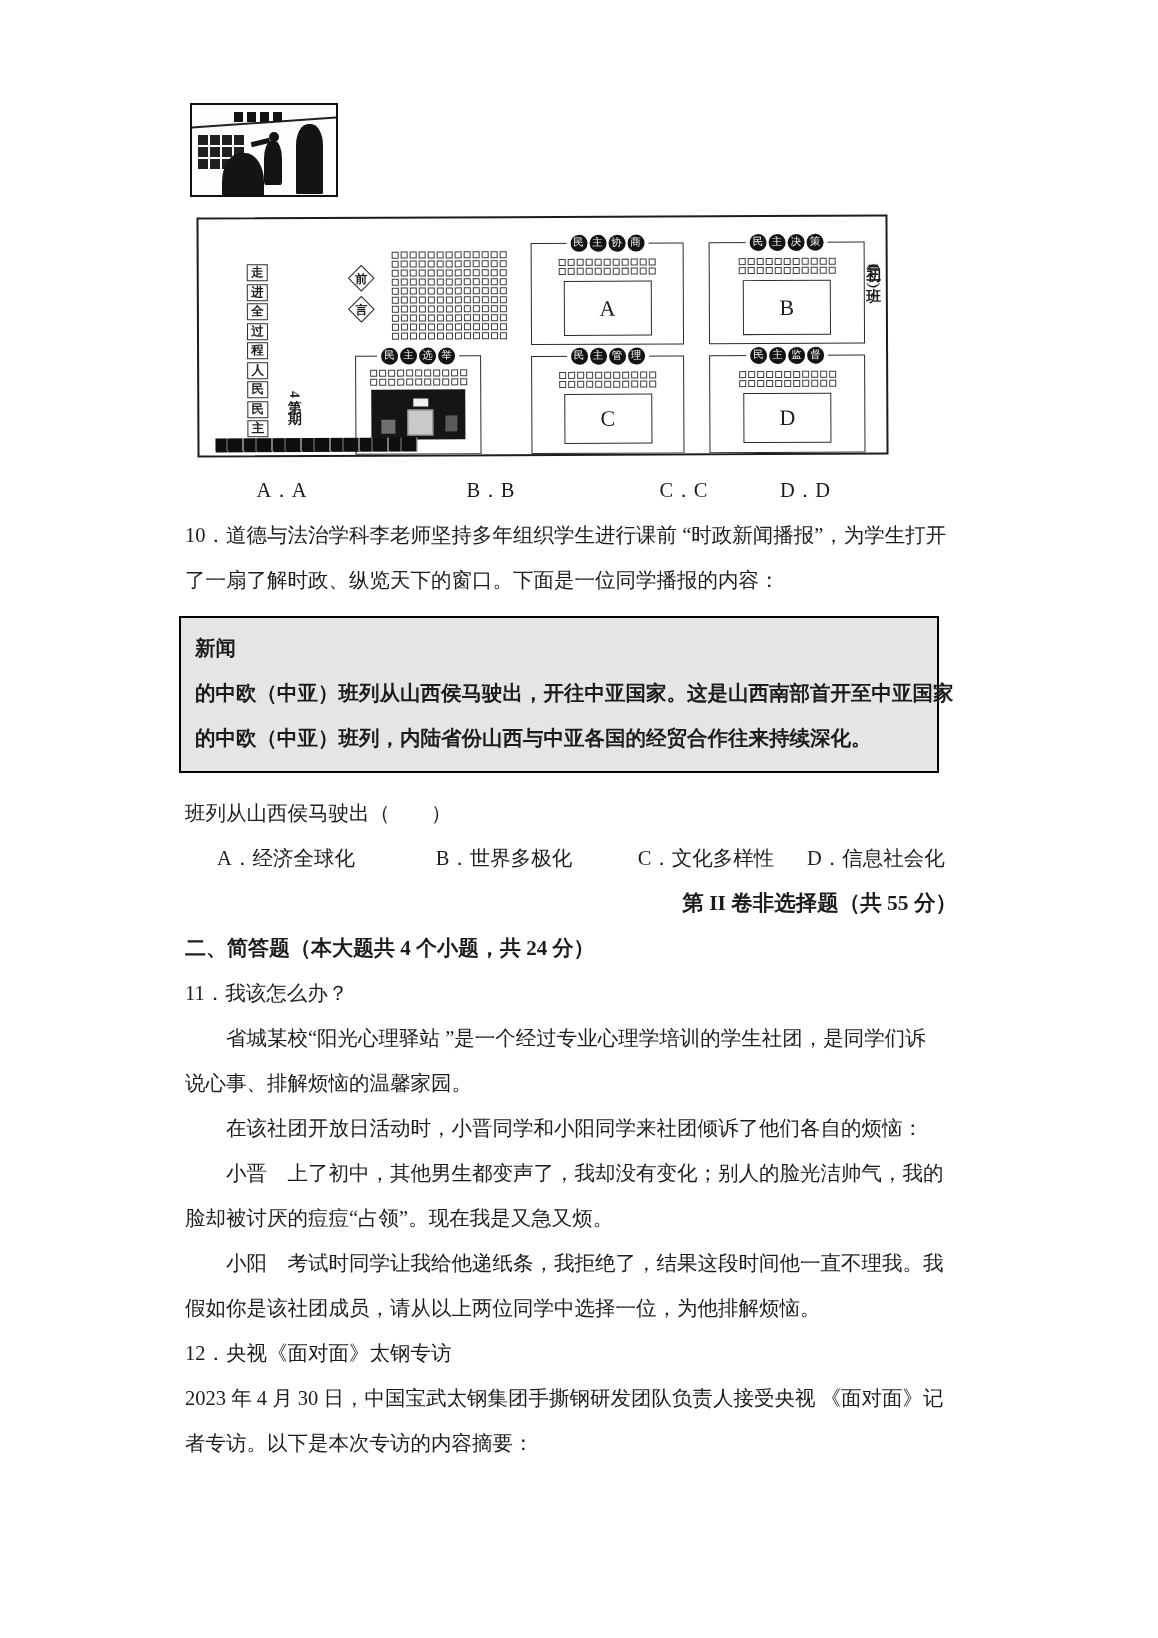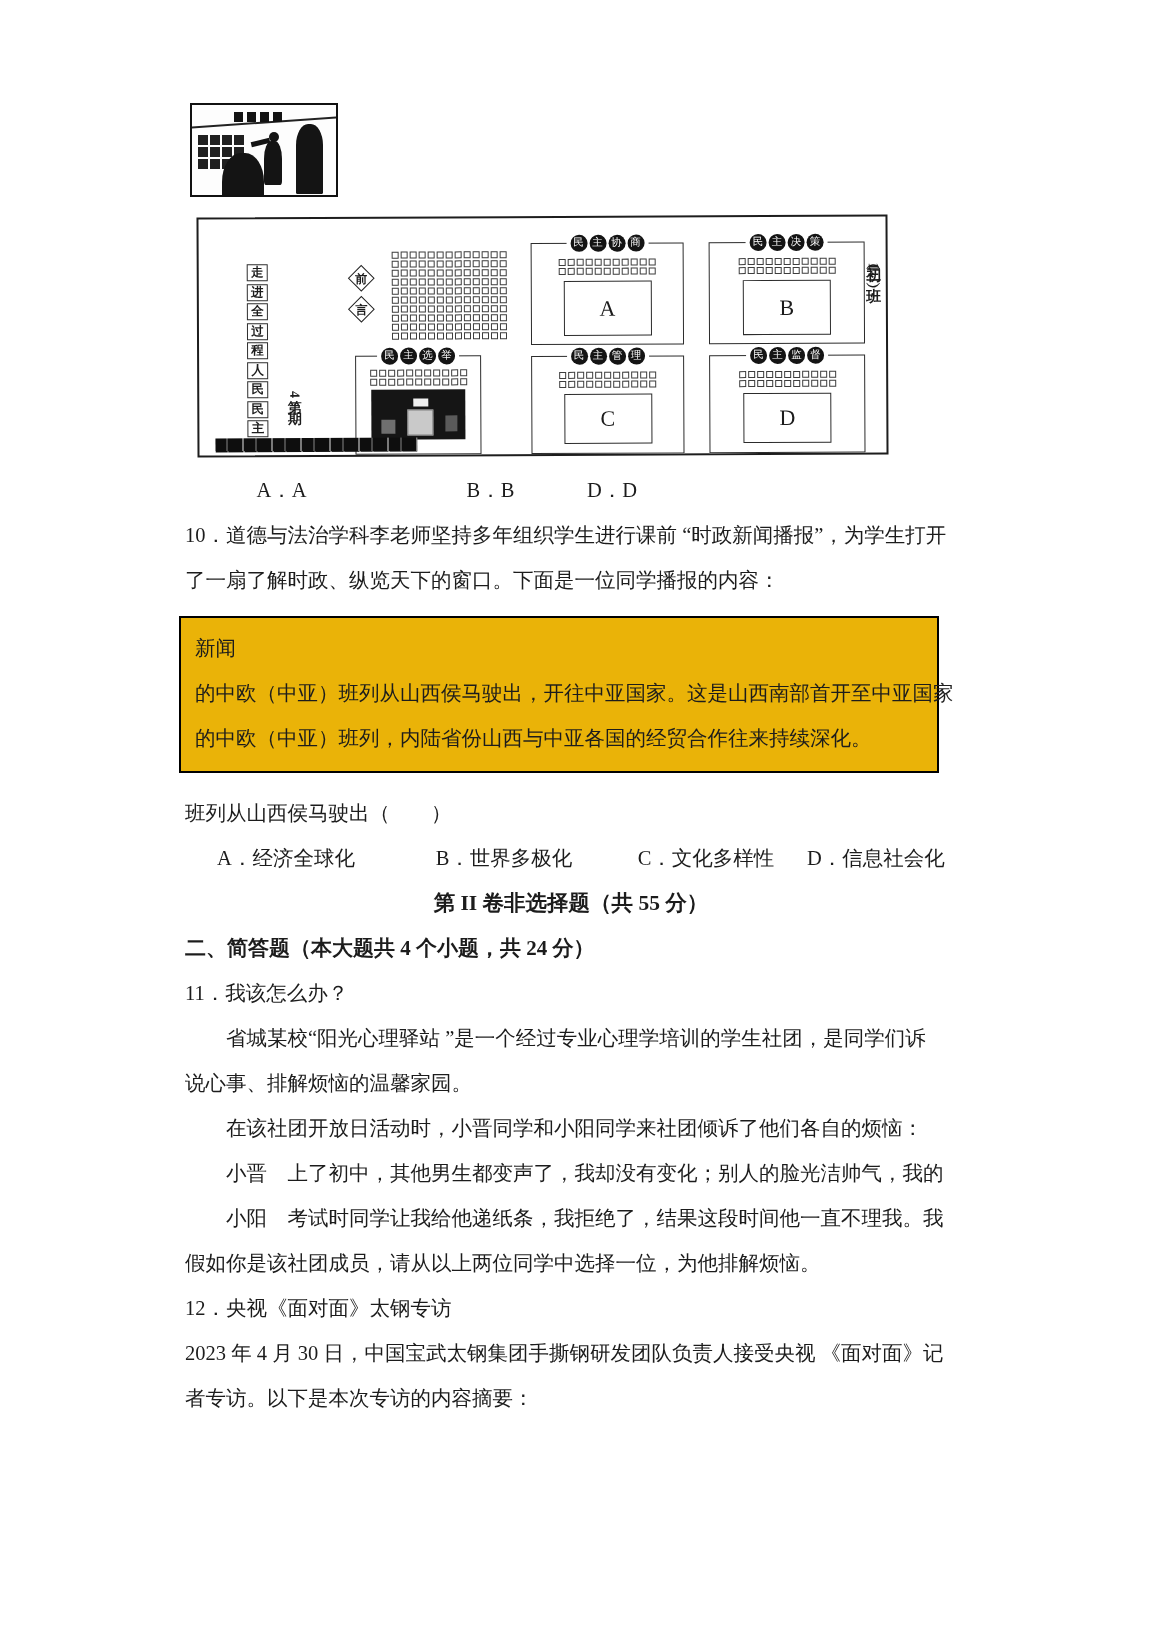--- a/index.html
+++ b/index.html
@@ -62,22 +62,22 @@
   .vp-box  { position:absolute; left:36px; top:20px; width:26px; height:26px; background:#c9c9c9; border:1px solid #808080; }
   .vp-slot { position:absolute; left:42px; top:9px; width:15px; height:8px; background:#f0f0f0; }
   .vp-spark1 { position:absolute; left:10px; top:30px; width:14px; height:14px; background:#6f6f6f; }
   .vp-spark2 { position:absolute; left:74px; top:26px; width:12px; height:16px; background:#5a5a5a; }
   
   .column { position:absolute; left:185px; top:468px; width:772px; font-size:20.5px; }
   .line { height:45px; line-height:45px; white-space:pre; }
   .row { display:flex; height:45px; line-height:45px;text-align:center; }
   .row .opt-a { width:193px; } .row .opt-b { width:193px;margin-left:16px; } .row .opt-c { width:193px; }
   .row2 .opt-a, .row2 .opt-b, .row2 .opt-c { width:202px; }
-  .news-box { width:760px; margin:13px 0 18px -6px; border:2px solid #000; padding:8px 14px 10px; background:#eab308; }
-  .center-bold { text-align:center; font-weight:bold; font-size:21.5px; }
+  .news-box { width:760px; margin:13px 0 18px -6px; border:2px solid #000; padding:8px 14px 10px; background:#e5e5e5;font-weight:bold; }
+  .center-bold { text-align:right; font-weight:bold; font-size:21.5px; }
   .bold { font-weight:bold; font-size:21px; }
 </style>
 </head>
 <body>
 
 <div class="photo">
   <div class="wall-line"></div>
   <div class="head-marks">
       <i></i>
       <i></i>
@@ -502,20 +502,21 @@
 
   <div class="class-label">初三（1）班</div>
   <div class="dark-strip"></div>
 </div>
 
 <div class="column">
 
   <div class="row">
     <span class="opt-a">A．A</span>
     <span class="opt-b">B．B</span>
+    <span class="opt-c">C．C</span>
     <span>D．D</span>
   </div>
 
   <div>
       <div class="line">10．道德与法治学科李老师坚持多年组织学生进行课前 “时政新闻播报”，为学生打开</div>
       <div class="line">了一扇了解时政、纵览天下的窗口。下面是一位同学播报的内容：</div>
     </div>
 
   <div class="news-box">
     <div class="line">新闻</div>
@@ -536,20 +537,21 @@
 
   <div class="line center-bold">第 II 卷非选择题（共 55 分）</div>
   <div class="line bold">二、简答题（本大题共 4 个小题，共 24 分）</div>
 
   <div>
       <div class="line">11．我该怎么办？</div>
       <div class="line">　　省城某校“阳光心理驿站 ”是一个经过专业心理学培训的学生社团，是同学们诉</div>
       <div class="line">说心事、排解烦恼的温馨家园。</div>
       <div class="line">　　在该社团开放日活动时，小晋同学和小阳同学来社团倾诉了他们各自的烦恼：</div>
       <div class="line">　　小晋　上了初中，其他男生都变声了，我却没有变化；别人的脸光洁帅气，我的</div>
+      <div class="line">脸却被讨厌的痘痘“占领”。现在我是又急又烦。</div>
       <div class="line">　　小阳　考试时同学让我给他递纸条，我拒绝了，结果这段时间他一直不理我。我</div>
       <div class="line">假如你是该社团成员，请从以上两位同学中选择一位，为他排解烦恼。</div>
     </div>
 
   <div>
       <div class="line">12．央视《面对面》太钢专访</div>
       <div class="line">2023 年 4 月 30 日，中国宝武太钢集团手撕钢研发团队负责人接受央视 《面对面》记</div>
       <div class="line">者专访。以下是本次专访的内容摘要：</div>
     </div>
 </div>

